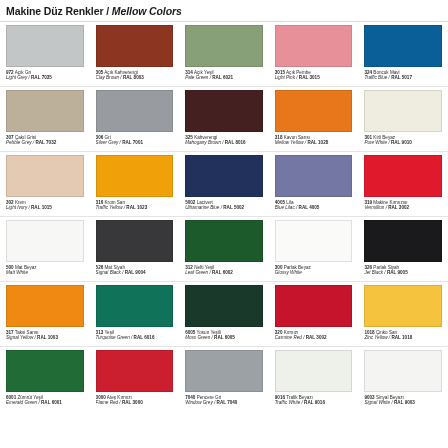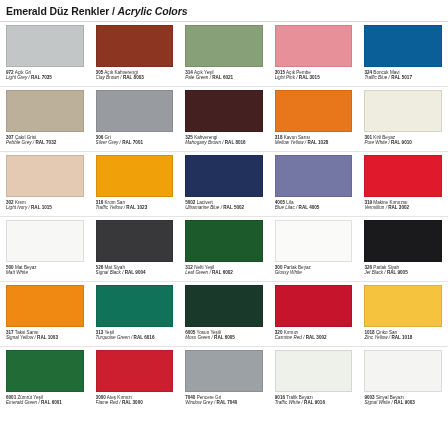--- a/index.html
+++ b/index.html
@@ -85,21 +85,21 @@
     background:#d8d8d8;
   }
 </style>
 </head>
 <body>
 
 <div id="page">
 
   <div class="title-bar">
     <div class="title">
-      <span class="tr">Emerald Düz Renkler</span><span class="sep"> / </span><span class="en">Acrylic Colors</span>
+      <span class="tr">Makine Düz Renkler</span><span class="sep"> / </span><span class="en">Mellow Colors</span>
     </div>
   </div>
 
   <div class="edge-line" style="top:21px;"></div>
 
   <div class="grid" id="swatch-grid">
       <div class="cell">
         <div class="swatch" style="background: rgb(195, 198, 198);"></div>
         <div class="labels">
           <div class="line1"><span class="code">972</span><span> Açık Gri</span></div>

